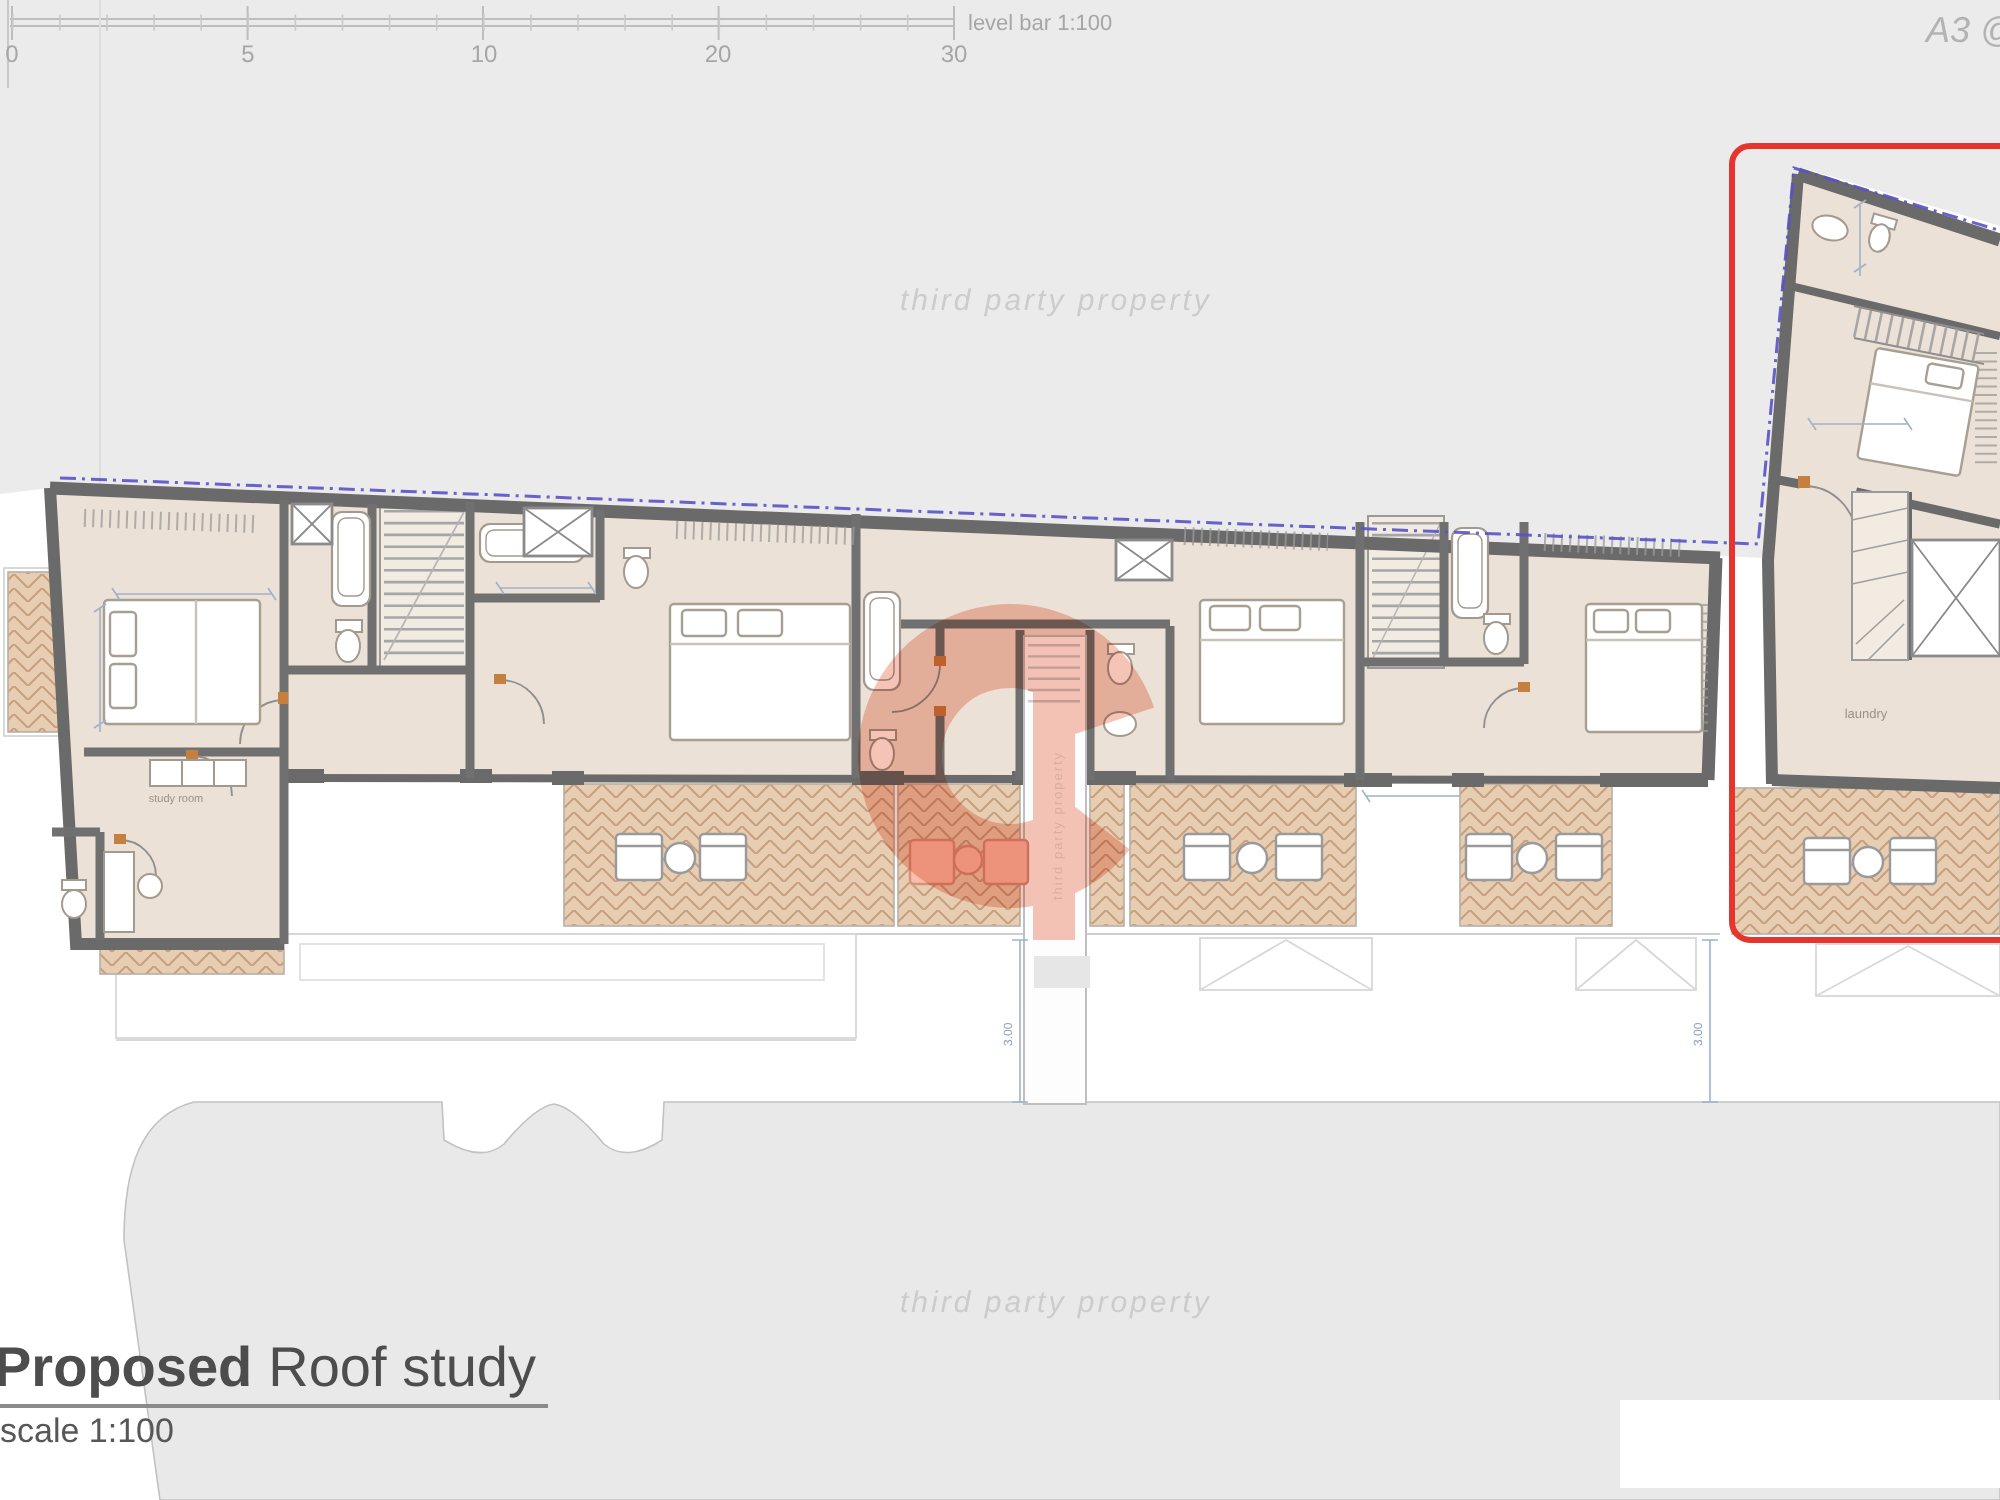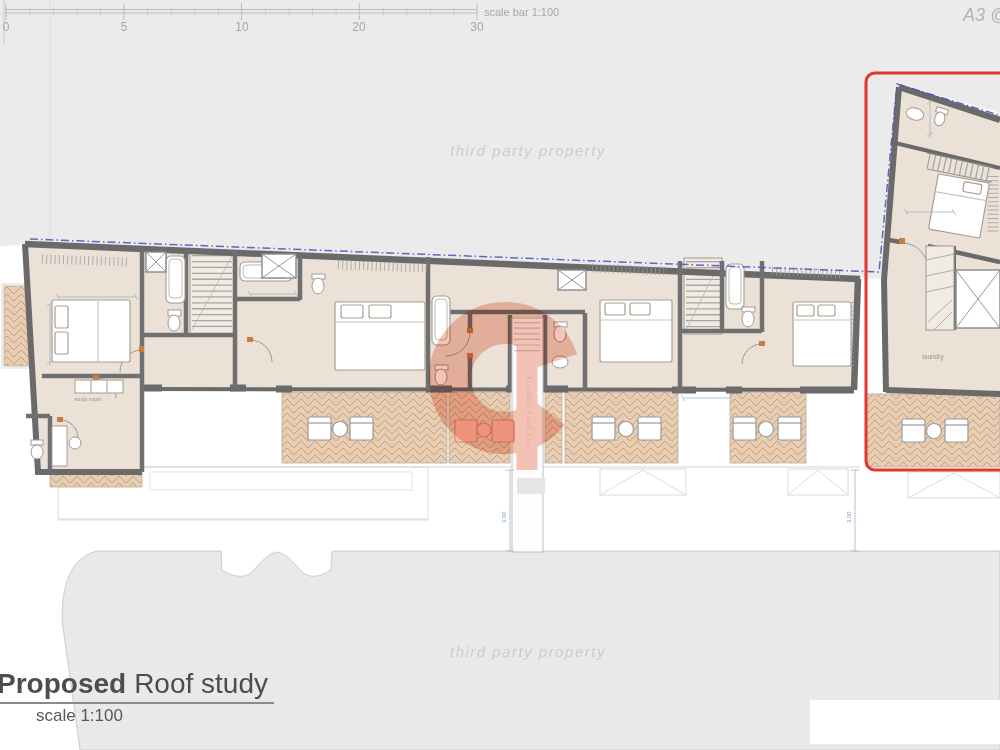--- a/index.html
+++ b/index.html
@@ -7,21 +7,21 @@
          font-family:"Liberation Sans",sans-serif;}
   svg{position:absolute;left:0;top:0;}
   .ovl{position:absolute;white-space:nowrap;}
   .tick{position:absolute;transform:translateX(-50%);color:#a6a6a6;font-size:12px;}
   .sb-label{color:#a6a6a6;font-size:11px;}
   .sheet{color:#b3b3b3;font-size:18px;font-style:italic;}
   .wm{color:#cccccc;font-size:15px;font-style:italic;letter-spacing:1.5px;}
   .titleblock{left:-3px;top:668px;color:#4d4d4d;font-size:28px;
               border-bottom:2px solid #8a8a8a;padding:0 6px 2px 0;}
   .titleblock .b{font-weight:bold;margin-right:8px;}
-  .scalenote{left:0px;top:706px;color:#575757;font-size:17px;padding-left:36px;}
+  .scalenote{left:0px;top:706px;color:#575757;font-size:17px;}
   .svgtxt{font-family:"Liberation Sans",sans-serif;}
 </style>
 </head>
 <body>
 
 <div id="stage">
 
 <svg width="1000" height="750" viewBox="0 0 1000 750">
   <defs>
     <pattern id="hb" width="14" height="7" patternUnits="userSpaceOnUse">
@@ -326,21 +326,21 @@
   </g>
 
   <rect x="810" y="700" width="190" height="44" fill="#ffffff"></rect>
 </svg>
 
 <span class="ovl tick" style="left:6px;top:20px">0</span>
 <span class="ovl tick" style="left:124px;top:20px">5</span>
 <span class="ovl tick" style="left:242px;top:20px">10</span>
 <span class="ovl tick" style="left:359px;top:20px">20</span>
 <span class="ovl tick" style="left:477px;top:20px">30</span>
-<span class="ovl sb-label" style="left:484px;top:6px">scale bar 1:100</span>
+<span class="ovl sb-label" style="left:484px;top:6px">level bar 1:100</span>
 <span class="ovl sheet" style="left:963px;top:5px">A3 @</span>
 
 <span class="ovl wm" style="left:450px;top:142px">third party property</span>
 <span class="ovl wm" style="left:450px;top:643px">third party property</span>
 
 <div class="ovl titleblock">
   <span class="b">Proposed</span><span>Roof study</span>
 </div>
 <span class="ovl scalenote">scale 1:100</span>
 

